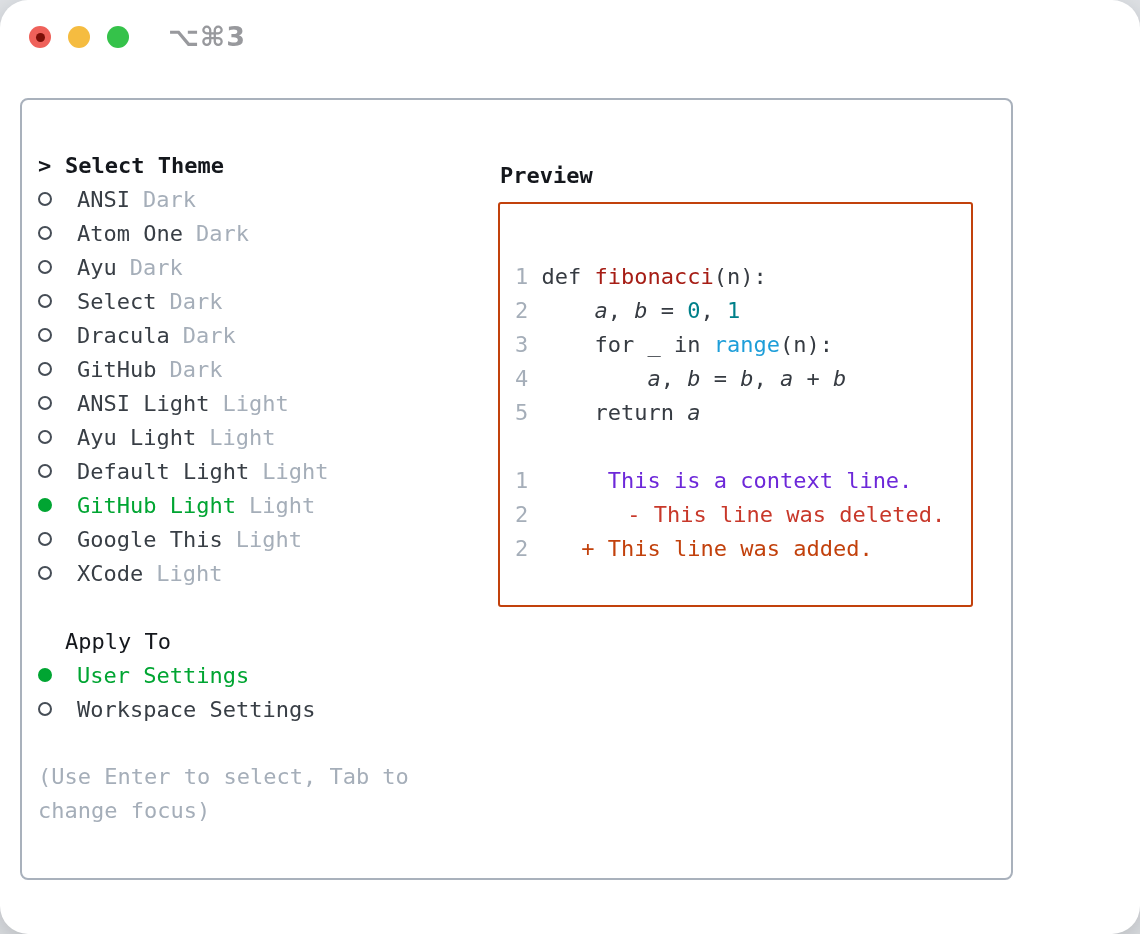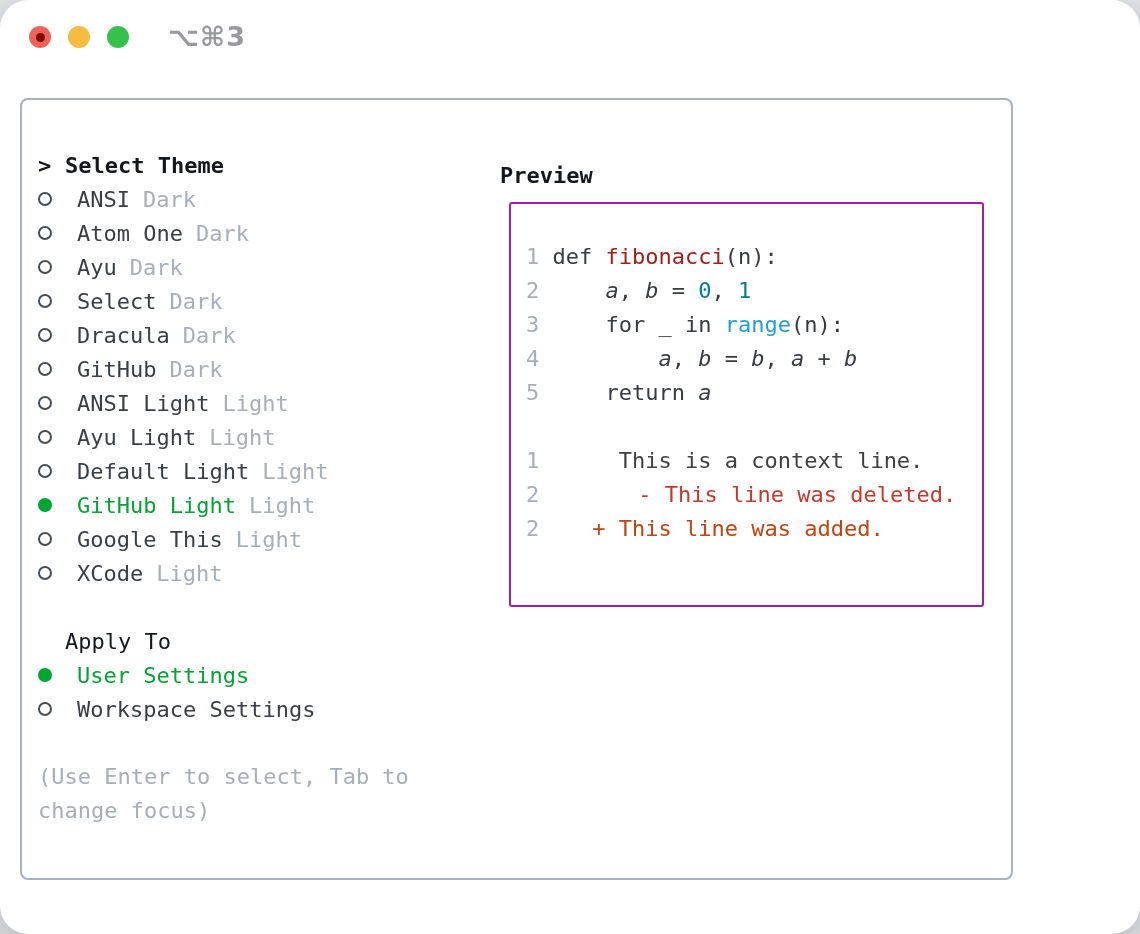--- a/index.html
+++ b/index.html
@@ -31,32 +31,32 @@
   .bullet{display:inline-block;box-sizing:border-box;width:14px;height:14px;border:2px solid #464d56;border-radius:50%;margin-right:13px;flex-shrink:0;}
   .bullet.sel{background:#00a532;border-color:#00a532;}
   .name{color:#383e45;margin-left:12px;}
   .badge{color:#a5aeb9;margin-left:13px;}
   .item.selected .name{color:#00a532;}
   .apply-hdr{margin-left:27px;color:#14171c;font-weight:500;}
   .hint{width:420px;margin-top:0;color:#a5aeb9;font-size:22px;line-height:34px;}
   
   .preview-title{position:absolute;left:478px;top:59px;height:34px;line-height:34px;font-size:22px;font-weight:700;color:#14171c;}
   .preview-box{
-    position:absolute;left:487px;top:102px;width:475px;height:405px;
-    box-sizing:border-box;border:2px solid #a21caf;border-radius:3px;
-    padding:36px 0 0 15px;overflow:hidden;background:#fff;
+    position:absolute;left:476px;top:102px;width:475px;height:405px;
+    box-sizing:border-box;border:2px solid #c2410c;border-radius:3px;
+    padding:56px 0 0 15px;overflow:hidden;background:#fff;
   }
   .cline{height:34px;line-height:34px;font-size:22px;white-space:pre;}
   .lnum{color:#a5aeb9;}
   .tok-plain{color:#363b42;}
   .tok-func{color:#a61d15;}
   .tok-num{color:#00808a;}
   .tok-builtin{color:#1e9ed9;}
   .tok-var{color:#363b42;font-style:italic;}
-  .tok-context{color:#404040;}
+  .tok-context{color:#6d28d9;}
   .tok-deleted{color:#c8382a;margin-left:46px;}
   .tok-added{color:#c2410c;}
 </style>
 </head>
 <body>
 
 <div class="stage">
   <div class="window">
 
     <div class="titlebar">

